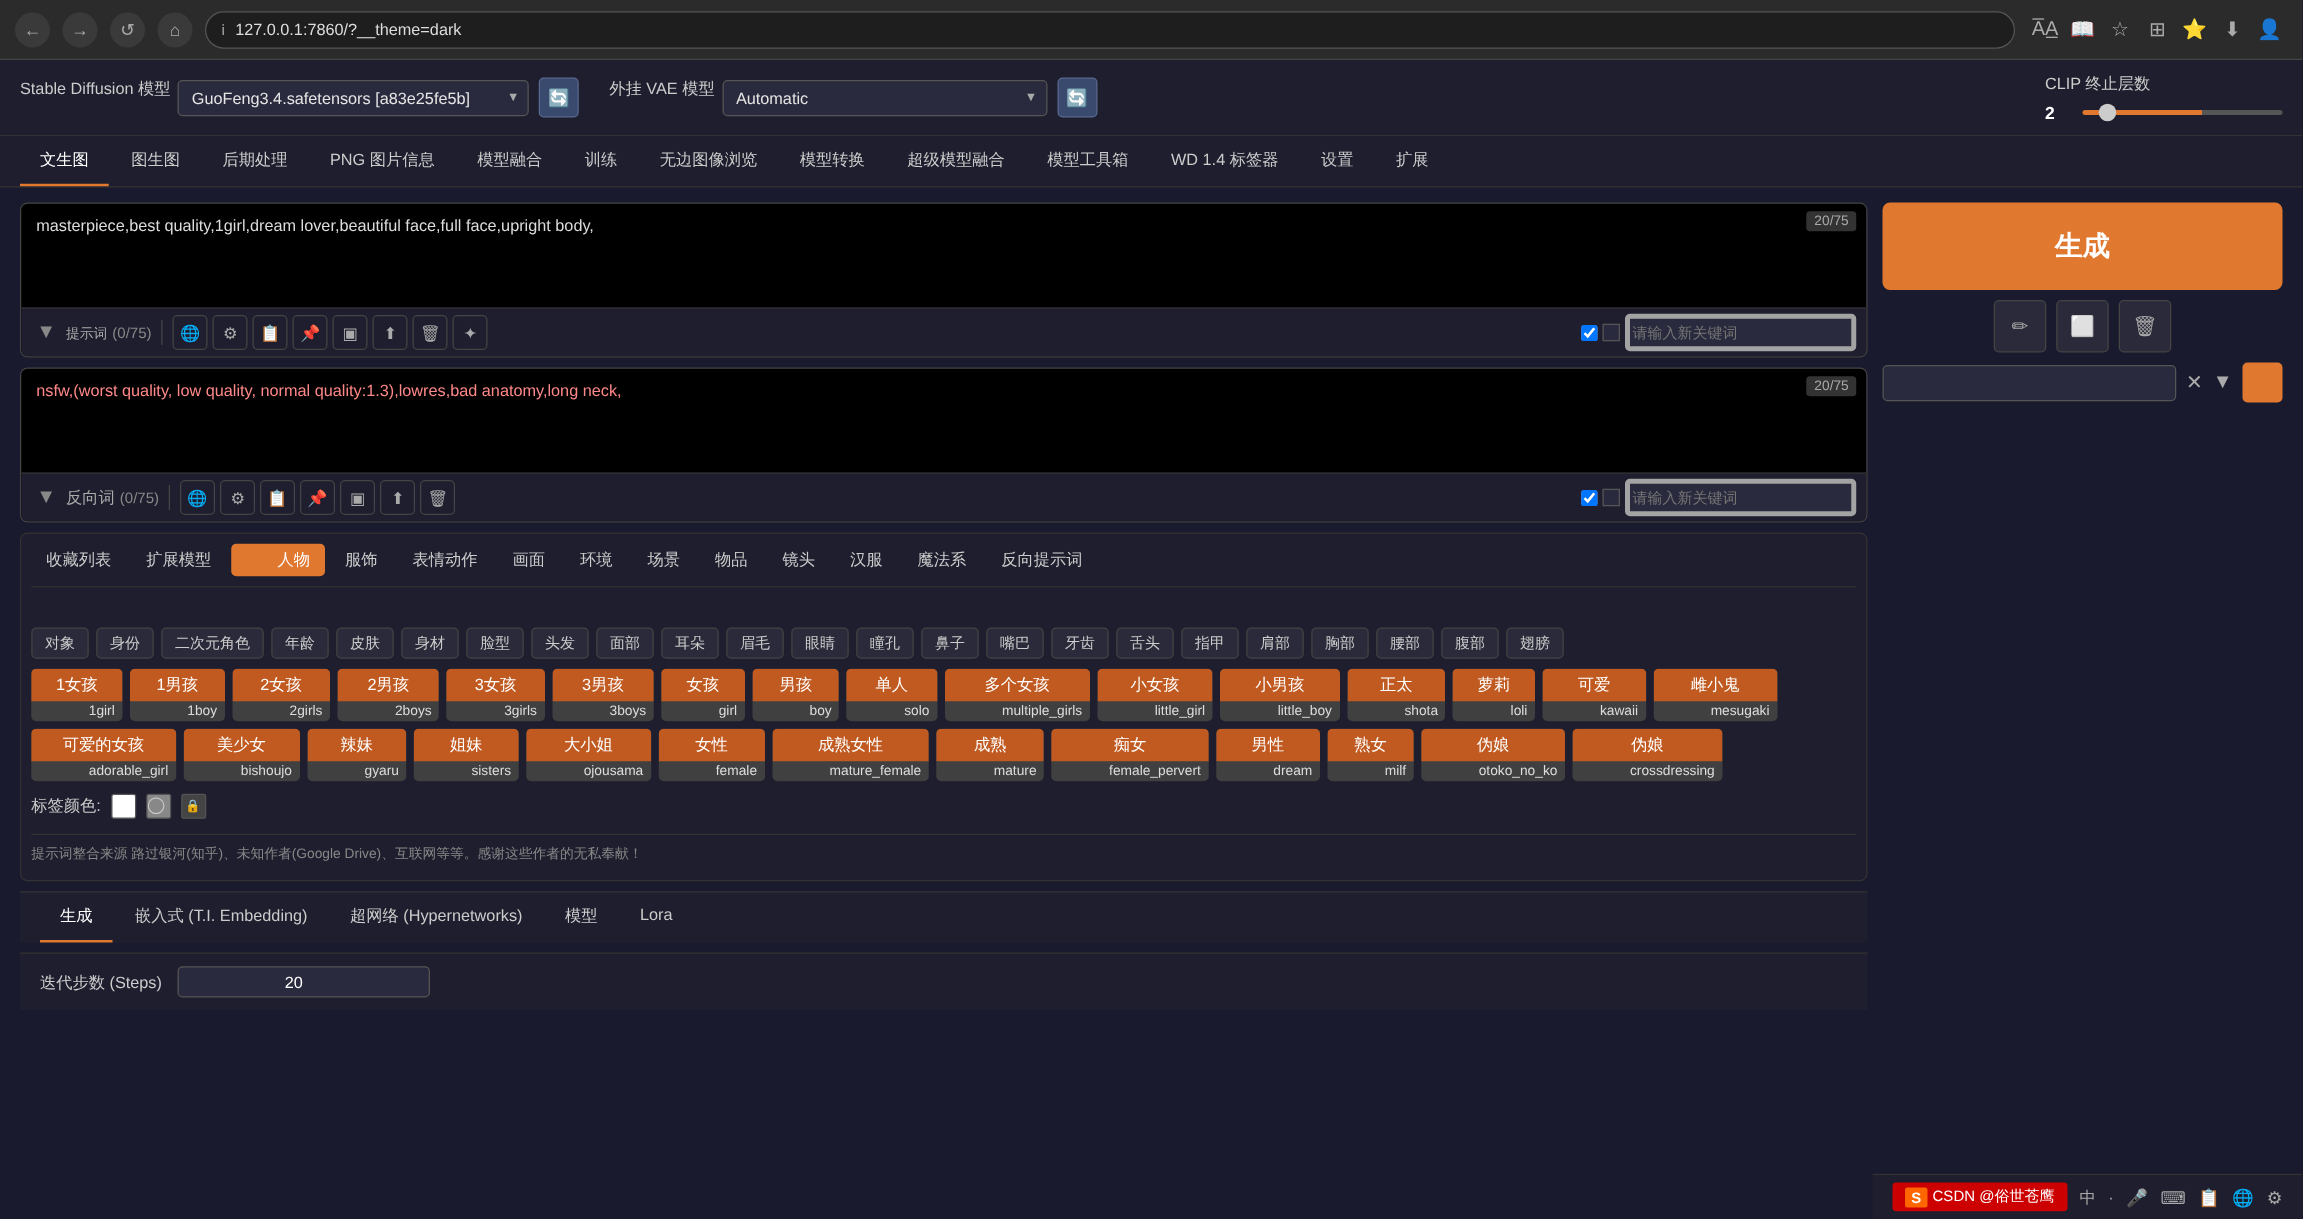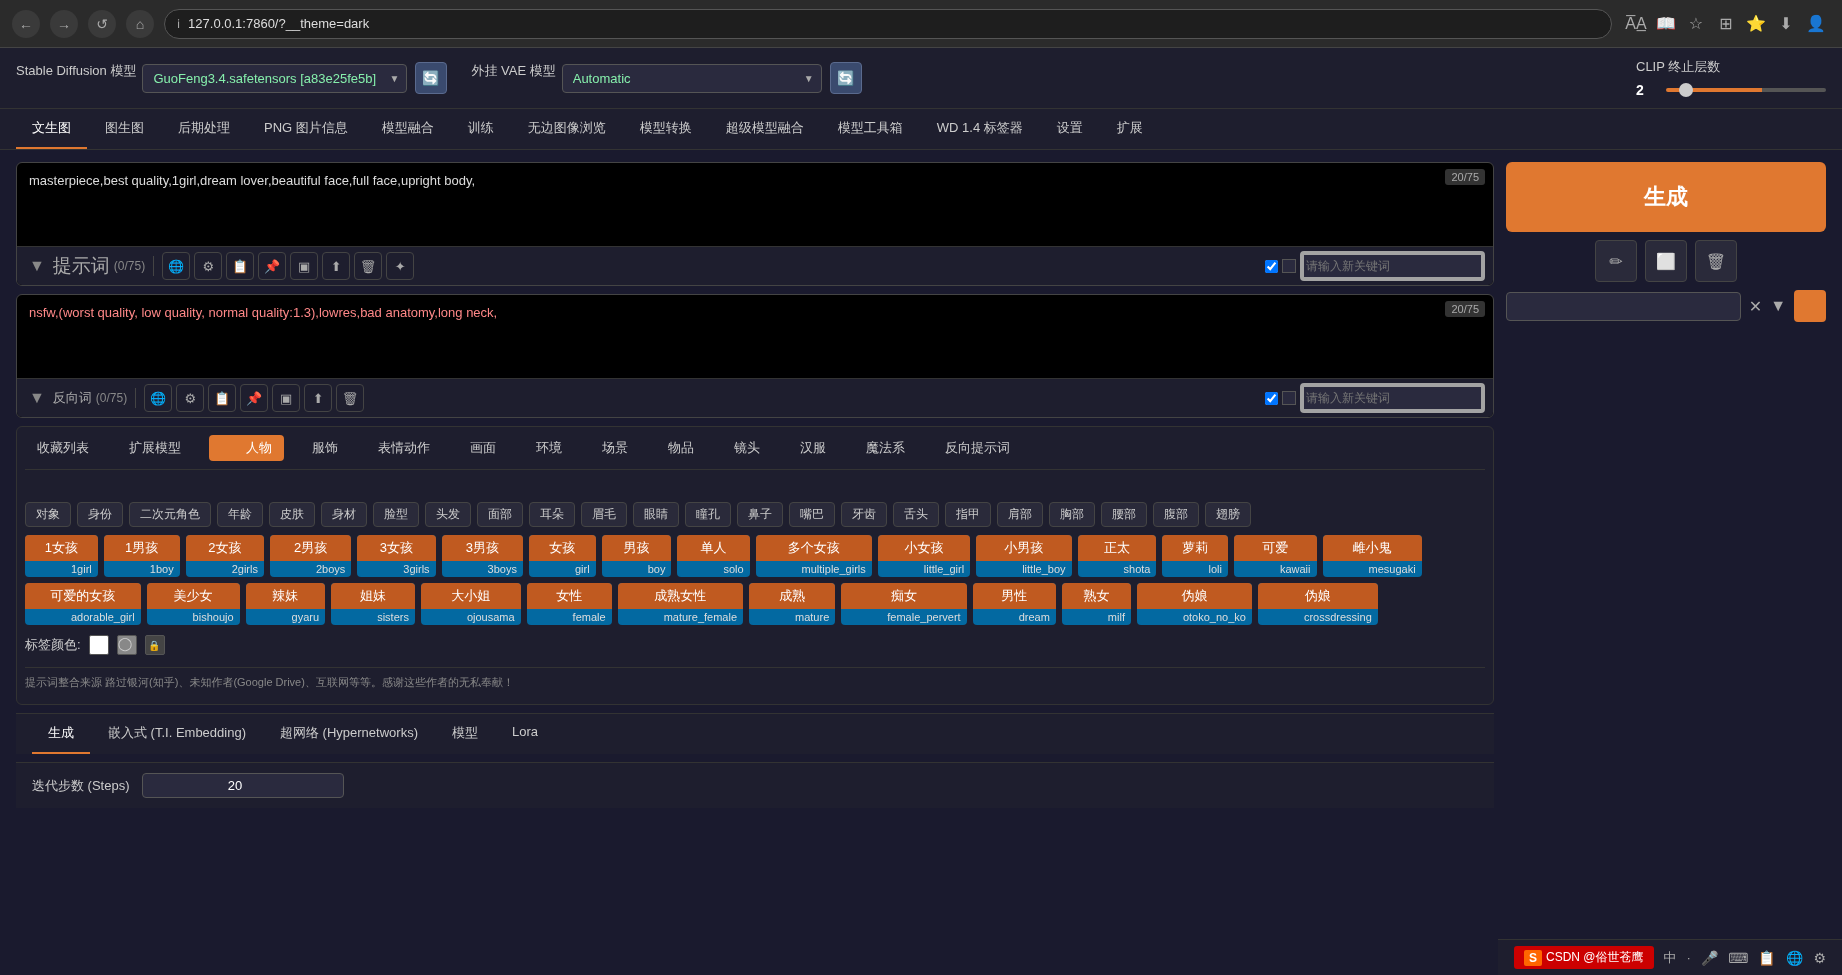--- a/index.html
+++ b/index.html
@@ -82,22 +82,22 @@
       font-size: 13px;
     }
     .model-row {
       display: flex;
       align-items: center;
       gap: 8px;
     }
     .model-select {
       background: #2a2a3e;
       border: 1px solid #555;
-      color: #86efac;
-      padding: 6px 30px 6px 10px;
+      color: #e5e5e5;
+      padding: 6px 46px 6px 10px;
       border-radius: 4px;
       font-size: 13px;
       cursor: pointer;
       min-width: 260px;
       appearance: none;
       -webkit-appearance: none;
       position: relative;
     }
     .select-wrapper {
       position: relative;
@@ -247,21 +247,21 @@
     
     .tag-categories {
       background: #1e1e2e;
       border: 1px solid #333;
       border-radius: 6px;
       padding: 8px;
     }
     .category-tabs {
       display: flex;
       flex-wrap: wrap;
-      gap: 16px;
+      gap: 4px;
       margin-bottom: 8px;
       border-bottom: 1px solid #333;
       padding-bottom: 8px;
     }
     .cat-tab {
       padding: 4px 12px;
       border-radius: 4px;
       cursor: pointer;
       font-size: 13px;
       color: #ccc;
@@ -290,21 +290,21 @@
       background: #2a2a3a;
       border: 1px solid #444;
     }
 
     .tags-grid {
       display: flex;
       flex-wrap: wrap;
       gap: 6px;
     }
     .tag-item {
-      background: #0369a1;
+      background: #404040;
       border-radius: 4px;
       padding: 0;
       cursor: pointer;
       overflow: hidden;
       display: flex;
       flex-direction: column;
       align-items: center;
       min-width: 60px;
     }
     .tag-cn {
@@ -547,21 +547,21 @@
   <div class="main-content">
     <div class="left-panel">
 
       <div class="prompt-container">
         <div class="input-with-count">
           <textarea class="prompt-textarea" rows="4" style="">masterpiece,best quality,1girl,dream lover,beautiful face,full face,upright body,</textarea>
           <div class="count-badge">20/75</div>
         </div>
         <div class="prompt-toolbar">
           <span class="collapse-arrow">▼</span>
-          <span style="color:#aaa; font-size:19px;">提示词</span>
+          <span style="color:#aaa; font-size:11px;">提示词</span>
           <span style="color:#888; font-size:12px;">(0/75)</span>
           <div class="toolbar-sep"></div>
           <button class="toolbar-btn">🌐</button>
           <button class="toolbar-btn">⚙</button>
           <button class="toolbar-btn">📋</button>
           <button class="toolbar-btn">📌</button>
           <button class="toolbar-btn">▣</button>
           <button class="toolbar-btn">⬆</button>
           <button class="toolbar-btn">🗑</button>
           <button class="toolbar-btn">✦</button>

